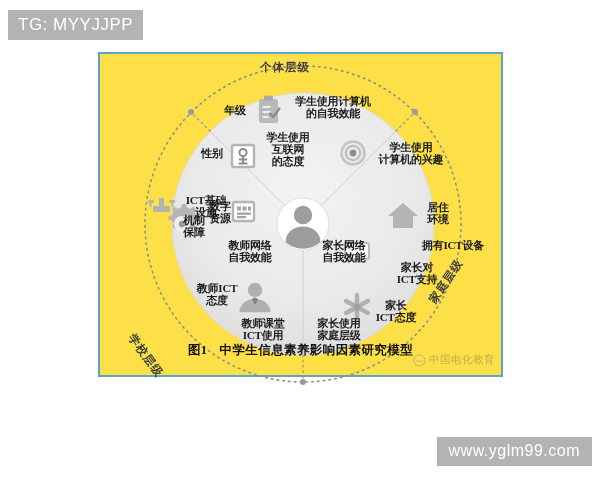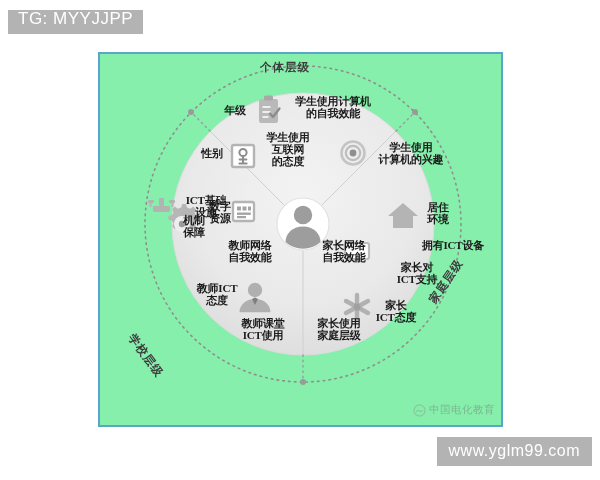--- a/index.html
+++ b/index.html
@@ -21,39 +21,39 @@
     background: #b3b3b3;
     color: #ffffff;
     font-family: "Liberation Sans", sans-serif;
     letter-spacing: 0.5px;
     line-height: 1;
     user-select: none;
   }
   #wm-top {
     left: 8px;
     top: 10px;
-    padding: 0 10px 7px 10px;
+    padding: 6px 10px 7px 10px;
     font-size: 17px;
   }
   #wm-bottom {
     right: 8px;
     bottom: 14px;
     padding: 6px 12px 7px 12px;
     font-size: 16px;
   }
 
   
   #figure-frame {
     position: absolute;
     left: 98px;
     top: 52px;
     width: 405px;
-    height: 375px;
+    height: 325px;
     border: 2px solid #58a7c8;
-    background: #86efac;
+    background: #fde047;
     box-sizing: border-box;
   }
 
   
   #diagram {
     position: absolute;
     left: 0;
     top: 0;
     width: 405px;
     height: 340px;
@@ -301,20 +301,23 @@
 自我效能</div>
 
     <div class="node n-md" style="left:270px; top:246px; width:52px;">家长
 ICT态度</div>
 
     <div class="node n-md" style="left:208px; top:264px; width:62px;">家长使用
 家庭层级</div>
 
   </div>
 
+  <div id="caption">
+    <span class="cap-no">图1</span><span>中学生信息素养影响因素研究模型</span>
+  </div>
 
   <div id="journal-wm">
     <svg width="13" height="13" viewBox="0 0 13 13">
       <circle cx="6.5" cy="6.5" r="5.6" fill="none" stroke="#8f8f8f" stroke-width="1.1"></circle>
       <path d="M3.4 7.6c1.2-1.6 2.4-1.6 3.2-0.6s2 0.9 3-0.7" fill="none" stroke="#8f8f8f" stroke-width="1.1" stroke-linecap="round"></path>
     </svg>
     <span class="jw-text">中国电化教育</span>
   </div>
 
 </div>

